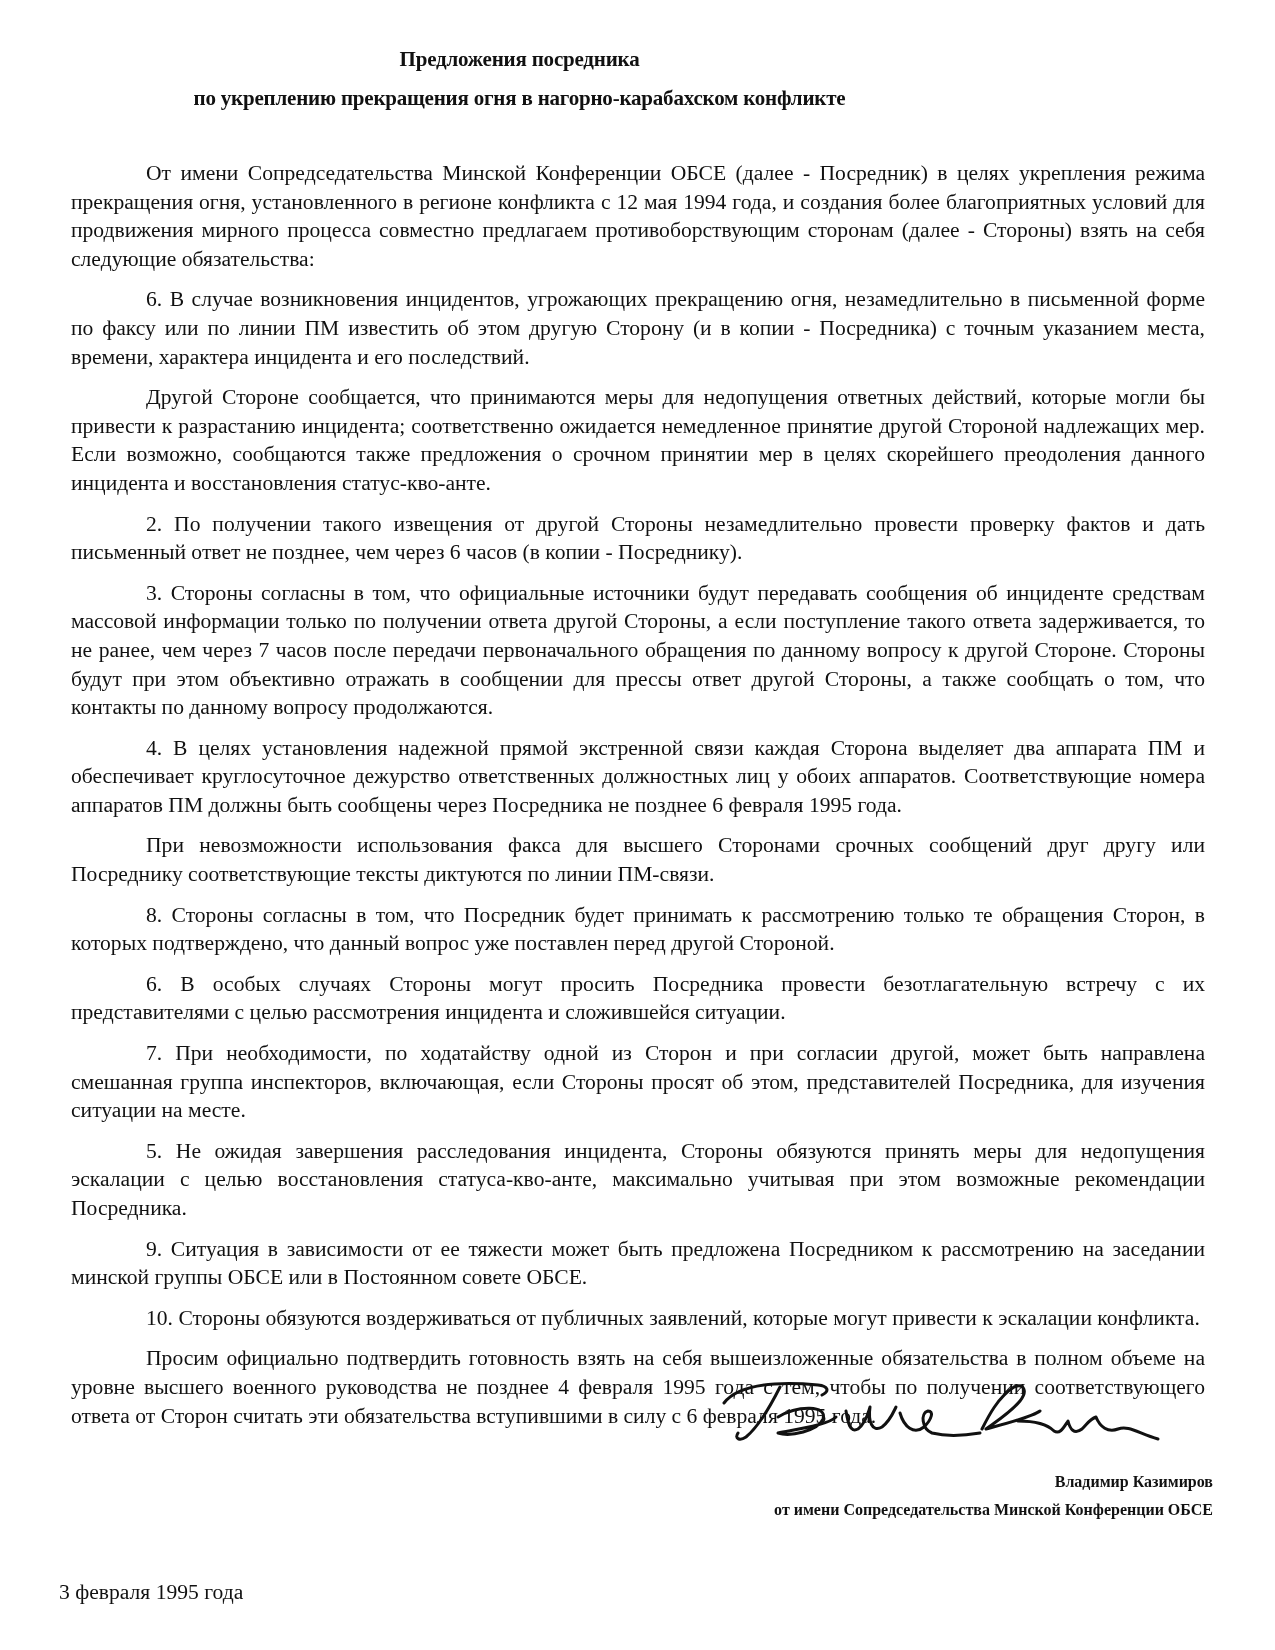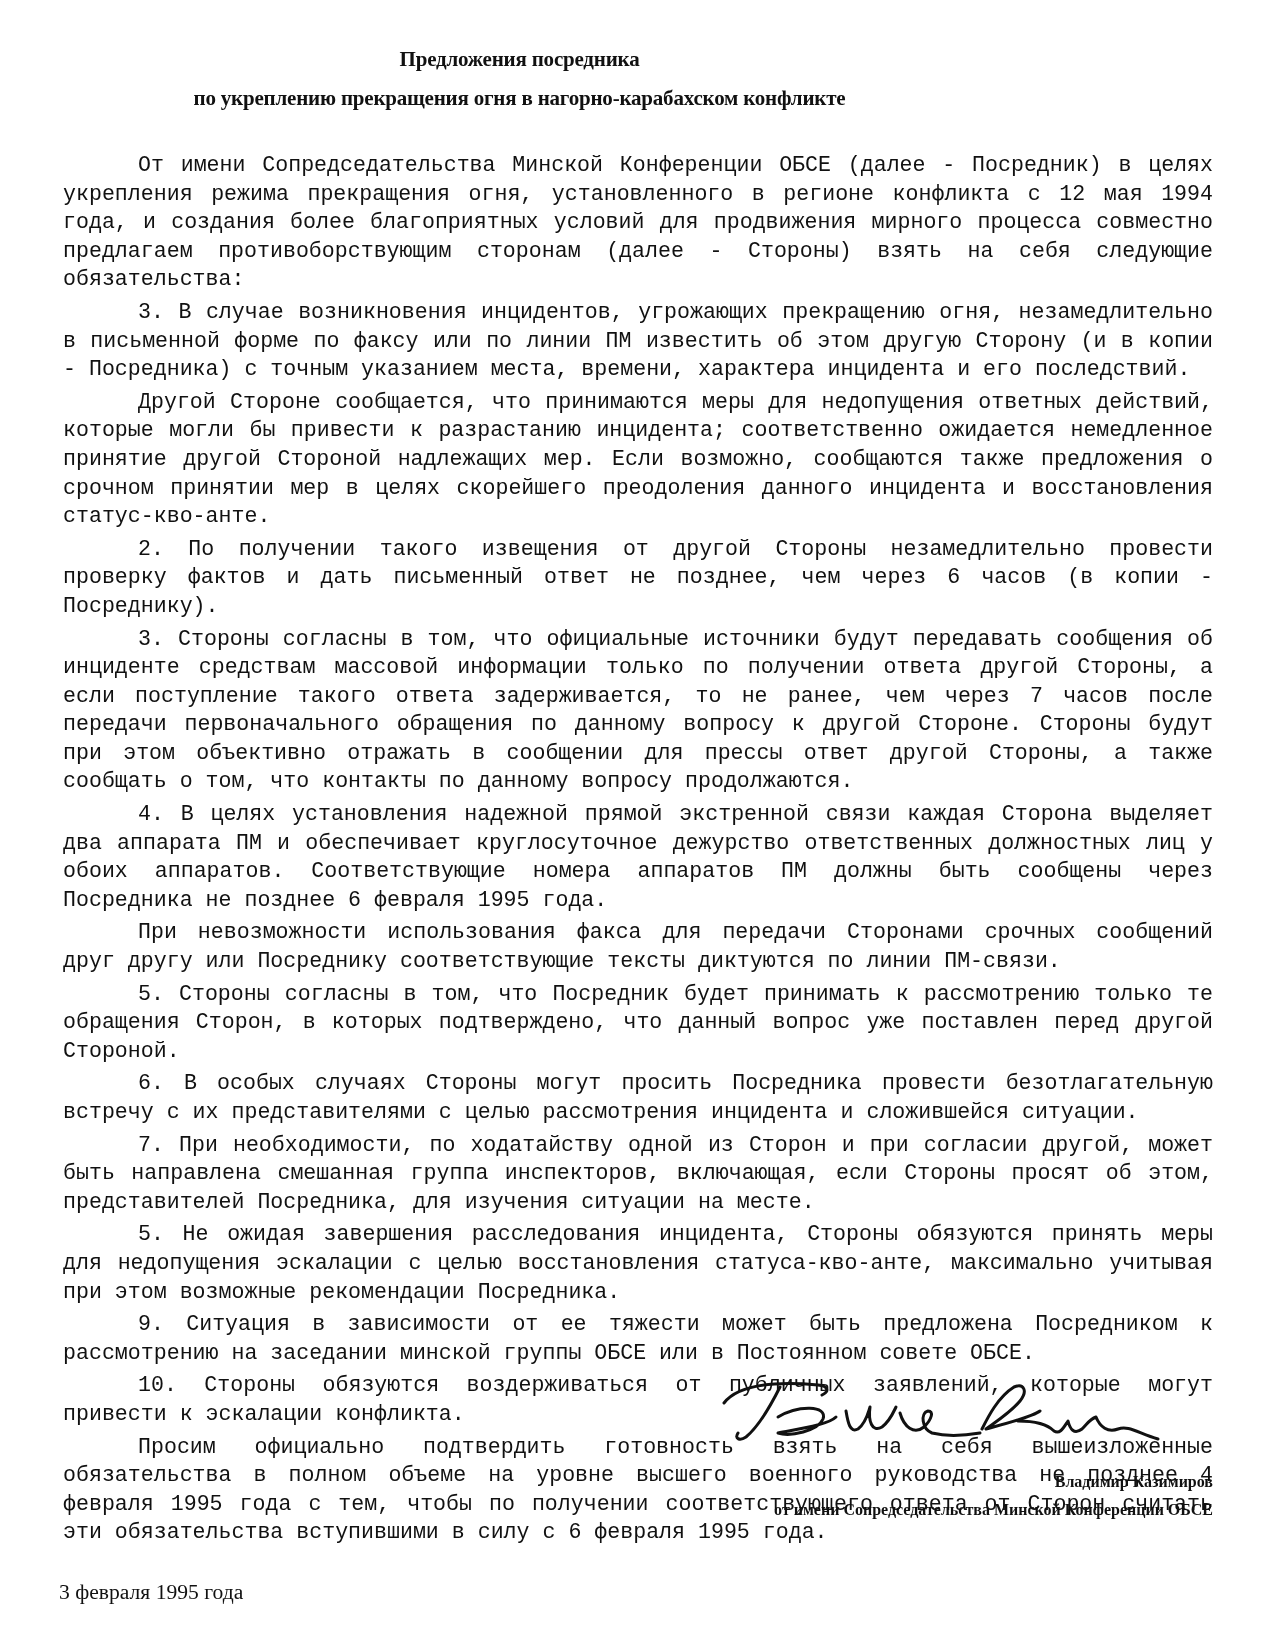--- a/index.html
+++ b/index.html
@@ -9,21 +9,21 @@
     position: absolute; left: 0; width: 1039px; text-align: center;
     font-family: "Liberation Serif", serif; font-weight: bold; font-size: 21px;
     letter-spacing: -0.2px;
   }
   .title1 { top: 47px; }
   .title2 { top: 86px; }
   .body {
     position: absolute; left: 59px; top: 147px; width: 1158px;
     font-family: "Liberation Serif", serif; font-size: 21.6px; line-height: 28.6px;
   }
-  .p { margin: 4px; text-align: justify; text-indent: 75px; font-family: Liberation Mono, monospace; }
+  .p { margin: 12px; text-align: justify; text-indent: 75px; }
   .sig-svg { position: absolute; left: 718px; top: 1377px; width: 465px; height: 75px; }
   .signer {
     position: absolute; right: 62px; text-align: left;
     font-family: "Liberation Serif", serif; font-weight: bold; font-size: 16px;
   }
   .signer-name { top: 1473px; }
   .signer-role { top: 1501px; }
   .date {
     position: absolute; left: 59px; top: 1556px;
     font-family: "Liberation Serif", serif; font-size: 21.6px; margin-top: 24px;
@@ -31,27 +31,27 @@
 </style>
 </head>
 <body>
 
 <div class="page">
   <div class="title title1">Предложения посредника</div>
   <div class="title title2">по укреплению прекращения огня в нагорно-карабахском конфликте</div>
 
   <div class="body">
     <p class="p">От имени Сопредседательства Минской Конференции ОБСЕ (далее - Посредник) в целях укрепления режима прекращения огня, установленного в регионе конфликта с 12 мая 1994 года, и создания более благоприятных условий для продвижения мирного процесса совместно предлагаем противоборствующим сторонам (далее - Стороны) взять на себя следующие обязательства:</p>
-    <p class="p">3. В случае возникновения инцидентов, угрожающих прекращению огня, незамедлительно в письменной форме по факсу или по линии ПМ известить об этом другую Сторону (и в копии - Посредника) с точным указанием места, времени, характера инцидента и его последствий.</p>
+    <p class="p">6. В случае возникновения инцидентов, угрожающих прекращению огня, незамедлительно в письменной форме по факсу или по линии ПМ известить об этом другую Сторону (и в копии - Посредника) с точным указанием места, времени, характера инцидента и его последствий.</p>
     <p class="p">Другой Стороне сообщается, что принимаются меры для недопущения ответных действий, которые могли бы привести к разрастанию инцидента; соответственно ожидается немедленное принятие другой Стороной надлежащих мер. Если возможно, сообщаются также предложения о срочном принятии мер в целях скорейшего преодоления данного инцидента и восстановления статус-кво-анте.</p>
     <p class="p">2. По получении такого извещения от другой Стороны незамедлительно провести проверку фактов и дать письменный ответ не позднее, чем через 6 часов (в копии - Посреднику).</p>
     <p class="p">3. Стороны согласны в том, что официальные источники будут передавать сообщения об инциденте средствам массовой информации только по получении ответа другой Стороны, а если поступление такого ответа задерживается, то не ранее, чем через 7 часов после передачи первоначального обращения по данному вопросу к другой Стороне. Стороны будут при этом объективно отражать в сообщении для прессы ответ другой Стороны, а также сообщать о том, что контакты по данному вопросу продолжаются.</p>
     <p class="p">4. В целях установления надежной прямой экстренной связи каждая Сторона выделяет два аппарата ПМ и обеспечивает круглосуточное дежурство ответственных должностных лиц у обоих аппаратов. Соответствующие номера аппаратов ПМ должны быть сообщены через Посредника не позднее 6 февраля 1995 года.</p>
-    <p class="p">При невозможности использования факса для передачи Сторонами срочных сообщений друг другу или Посреднику соответствующие тексты диктуются по линии ПМ-связи.</p>
-    <p class="p">5. Стороны согласны в том, что Посредник будет принимать к рассмотрению только те обращения Сторон, в которых подтверждено, что данный вопрос уже поставлен перед другой Стороной.</p>
+    <p class="p">При невозможности использования факса для высшего Сторонами срочных сообщений друг другу или Посреднику соответствующие тексты диктуются по линии ПМ-связи.</p>
+    <p class="p">8. Стороны согласны в том, что Посредник будет принимать к рассмотрению только те обращения Сторон, в которых подтверждено, что данный вопрос уже поставлен перед другой Стороной.</p>
     <p class="p">6. В особых случаях Стороны могут просить Посредника провести безотлагательную встречу с их представителями с целью рассмотрения инцидента и сложившейся ситуации.</p>
     <p class="p">7. При необходимости, по ходатайству одной из Сторон и при согласии другой, может быть направлена смешанная группа инспекторов, включающая, если Стороны просят об этом, представителей Посредника, для изучения ситуации на месте.</p>
     <p class="p">5. Не ожидая завершения расследования инцидента, Стороны обязуются принять меры для недопущения эскалации с целью восстановления статуса-кво-анте, максимально учитывая при этом возможные рекомендации Посредника.</p>
     <p class="p">9. Ситуация в зависимости от ее тяжести может быть предложена Посредником к рассмотрению на заседании минской группы ОБСЕ или в Постоянном совете ОБСЕ.</p>
     <p class="p">10. Стороны обязуются воздерживаться от публичных заявлений, которые могут привести к эскалации конфликта.</p>
     <p class="p">Просим официально подтвердить готовность взять на себя вышеизложенные обязательства в полном объеме на уровне высшего военного руководства не позднее 4 февраля 1995 года с тем, чтобы по получении соответствующего ответа от Сторон считать эти обязательства вступившими в силу с 6 февраля 1995 года.</p>
   </div>
 
   <svg class="sig-svg" viewBox="0 0 465 75">
     <g fill="none" stroke="#111" stroke-width="3" stroke-linecap="round" stroke-linejoin="round">

